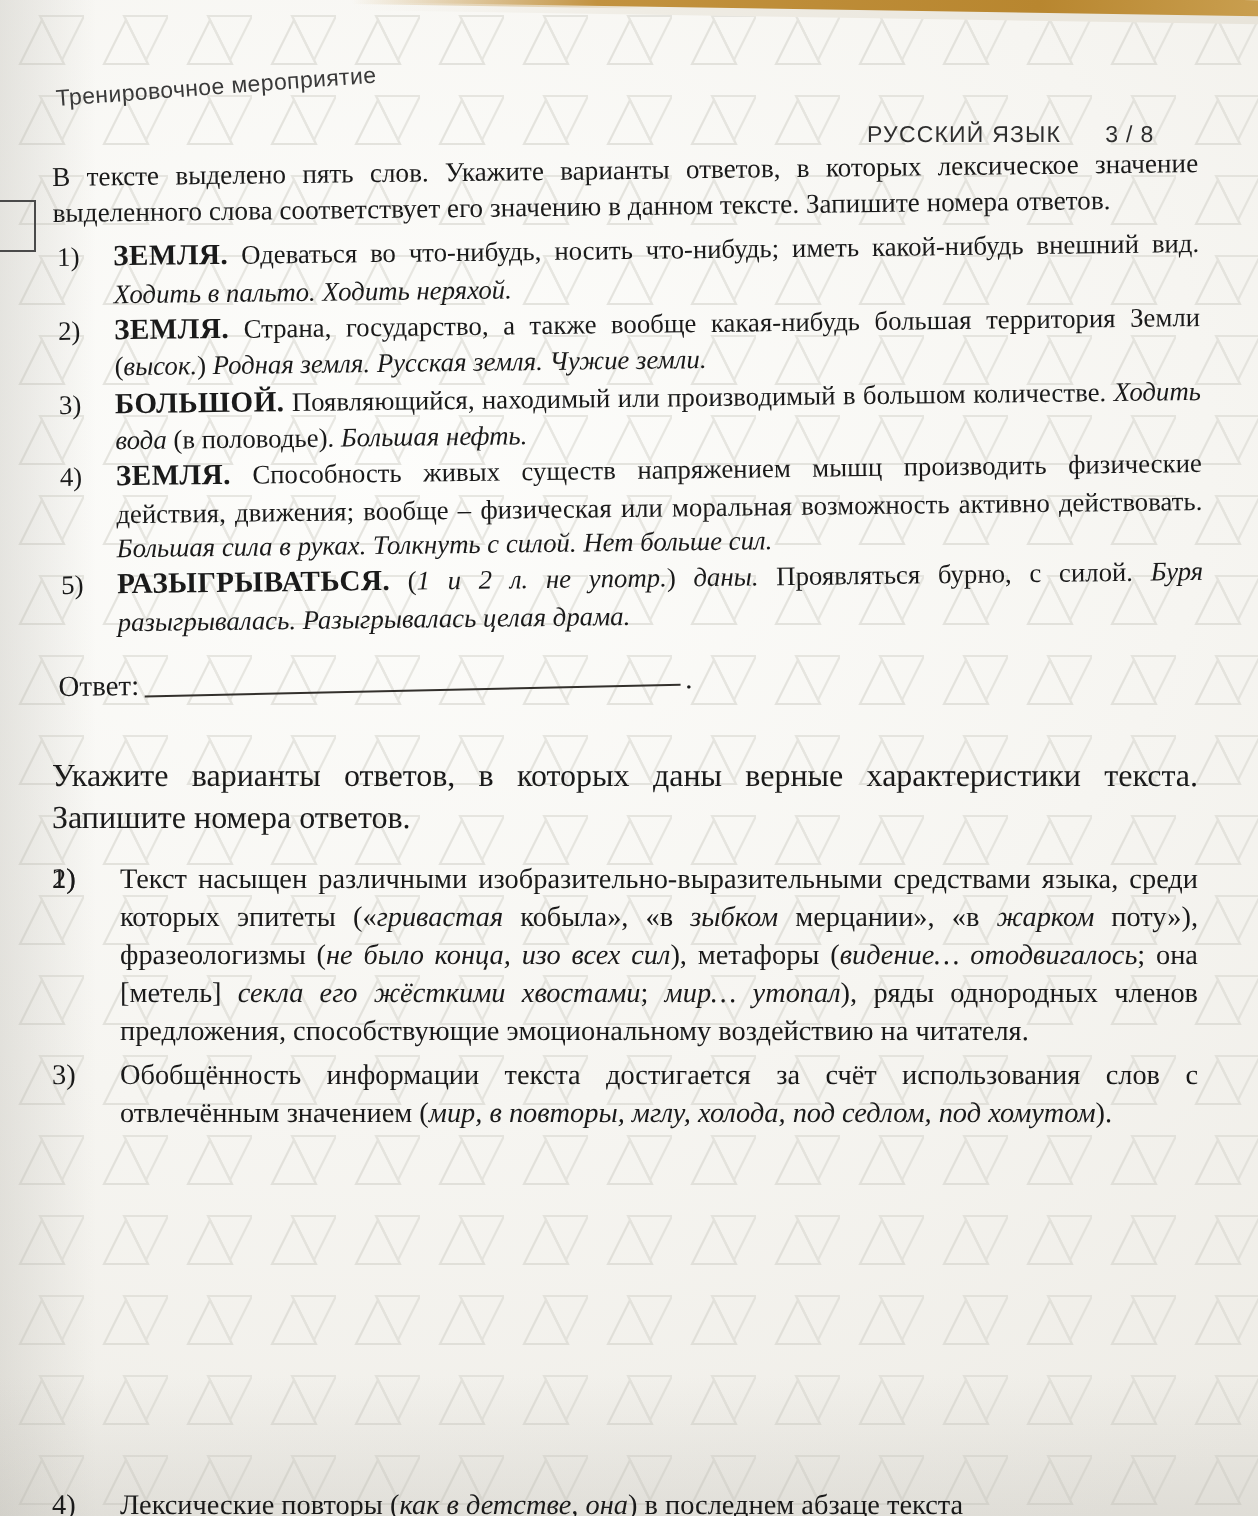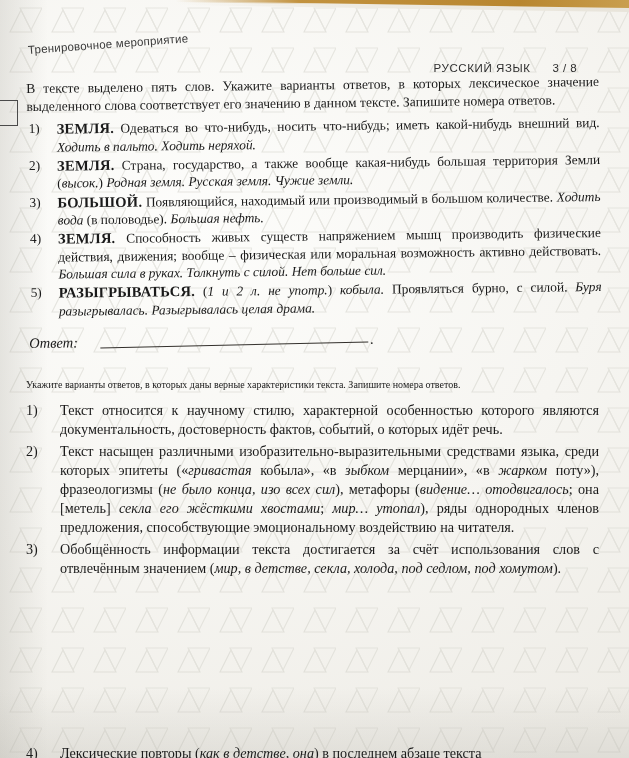--- a/index.html
+++ b/index.html
@@ -110,21 +110,21 @@
 
   
   #content {
     position: absolute;
     left: 26px;
     right: 30px;
     top: 80px;
   }
   .para {
     text-align: justify;
-    font-size: 10px;
+    font-size: 16px;
     line-height: 1.30;
     margin: 0;
     hyphens: none;
   }
   .intro {
     text-align: justify;
     font-size: 13.6px;
     line-height: 1.32;
     margin: 0 0 4px 0;
   }
@@ -161,21 +161,21 @@
   }
   .ital { font-style: italic; }
 
   
   #answer-row {
     margin-top: 14px;
     display: flex;
     align-items: baseline;
     font-size: 14.5px;
   }
-  #answer-label { margin-right: 22px; font-style: italic; }
+  #answer-label { margin-right: 3px; }
   #answer-line {
     display: inline-block;
     width: 268px;
     border-bottom: 1.4px solid #33302c;
     height: 13px;
     transform: rotate(-0.55deg);
   }
   #answer-dot { margin-left: 2px; }
 
   
@@ -279,48 +279,47 @@
           <span class="headword">БОЛЬШОЙ.</span><span> Появляющийся, находимый или производимый в большом количестве. </span><span class="ital">Ходить вода</span><span> (в половодье). </span><span class="ital">Большая нефть.</span>
         </li>
 
         <li>
           <span class="marker">4)</span>
           <span class="headword">ЗЕМЛЯ.</span><span> Способность живых существ напряжением мышц производить физические действия, движения; вообще – физическая или моральная возможность активно действовать. </span><span class="ital">Большая сила в руках. Толкнуть с силой. Нет больше сил.</span>
         </li>
 
         <li>
           <span class="marker">5)</span>
-          <span class="headword">РАЗЫГРЫВАТЬСЯ.</span><span> (</span><span class="ital">1 и 2 л. не употр.</span><span>) </span><span class="ital">кобыла.</span><span> Проявляться бурно, с силой. </span><span class="ital">Буря разыгрывалась. Разыгрывалась целая драма.</span>
+          <span class="headword">РАЗЫГРЫВАТЬСЯ.</span><span> (</span><span class="ital">1 и 2 л. не употр.</span><span>) </span><span class="ital">даны.</span><span> Проявляться бурно, с силой. </span><span class="ital">Буря разыгрывалась. Разыгрывалась целая драма.</span>
         </li>
 
       </ol>
 
       <div id="answer-row">
         <span id="answer-label">Ответ:</span>
         <span id="answer-line"></span>
         <span id="answer-dot">.</span>
       </div>
     </div>
 
     <div id="block-task2">
       <p class="para">Укажите варианты ответов, в которых даны верные характеристики текста. Запишите номера ответов.</p>
 
       <ol class="stmts">
 
         <li>
           <span class="marker">1)</span>
-          <span>Текст относится к научному стилю, характерной особенностью которого являются документальность, достоверность фактов, событий, о которых идёт речь.</span>
         </li>
 
         <li>
           <span class="marker">2)</span><span>Текст насыщен различными изобразительно-выразительными средствами языка, среди которых эпитеты (</span><span>«</span><span class="ital">гривастая</span><span> кобыла»</span><span>, «в </span><span class="ital">зыбком</span><span> мерцании»</span><span>, «в </span><span class="ital">жарком</span><span> поту»</span><span>), фразеологизмы (</span><span class="ital">не было конца, изо всех сил</span><span>), метафоры (</span><span class="ital">видение… отодвигалось</span><span>; она [метель] </span><span class="ital">секла его жёсткими хвостами</span><span>; </span><span class="ital">мир… утопал</span><span>), ряды однородных членов предложения, способствующие эмоциональному воздействию на читателя.</span>
         </li>
 
         <li>
-          <span class="marker">3)</span><span>Обобщённость информации текста достигается за счёт использования слов с отвлечённым значением (</span><span class="ital">мир, в детстве, секла, холода, под седлом, под хомутом</span><span>).</span>
+          <span class="marker">3)</span><span>Обобщённость информации текста достигается за счёт использования слов с отвлечённым значением (</span><span class="ital">мир, в повторы, мглу, холода, под седлом, под хомутом</span><span>).</span>
         </li>
 
       </ol>
     </div>
 
   </div>
 
   <div id="stmt-clip">
     <div class="row">
       <span class="marker">4)</span><span>Лексические повторы (</span><span class="ital">как в детстве, она</span><span>) в последнем абзаце текста</span>

